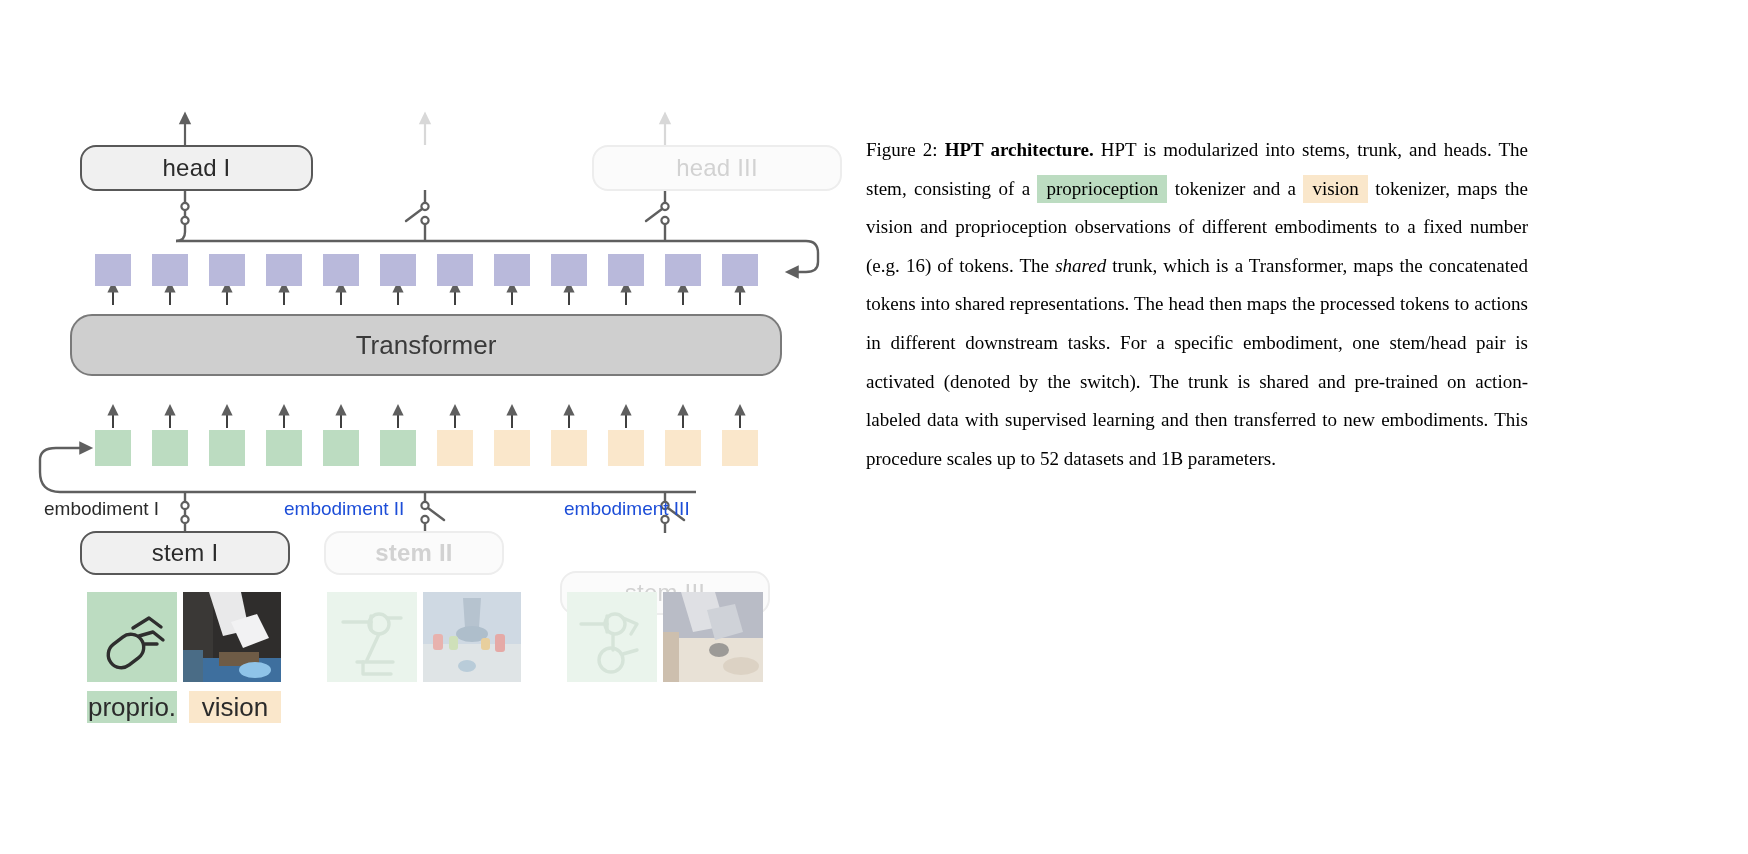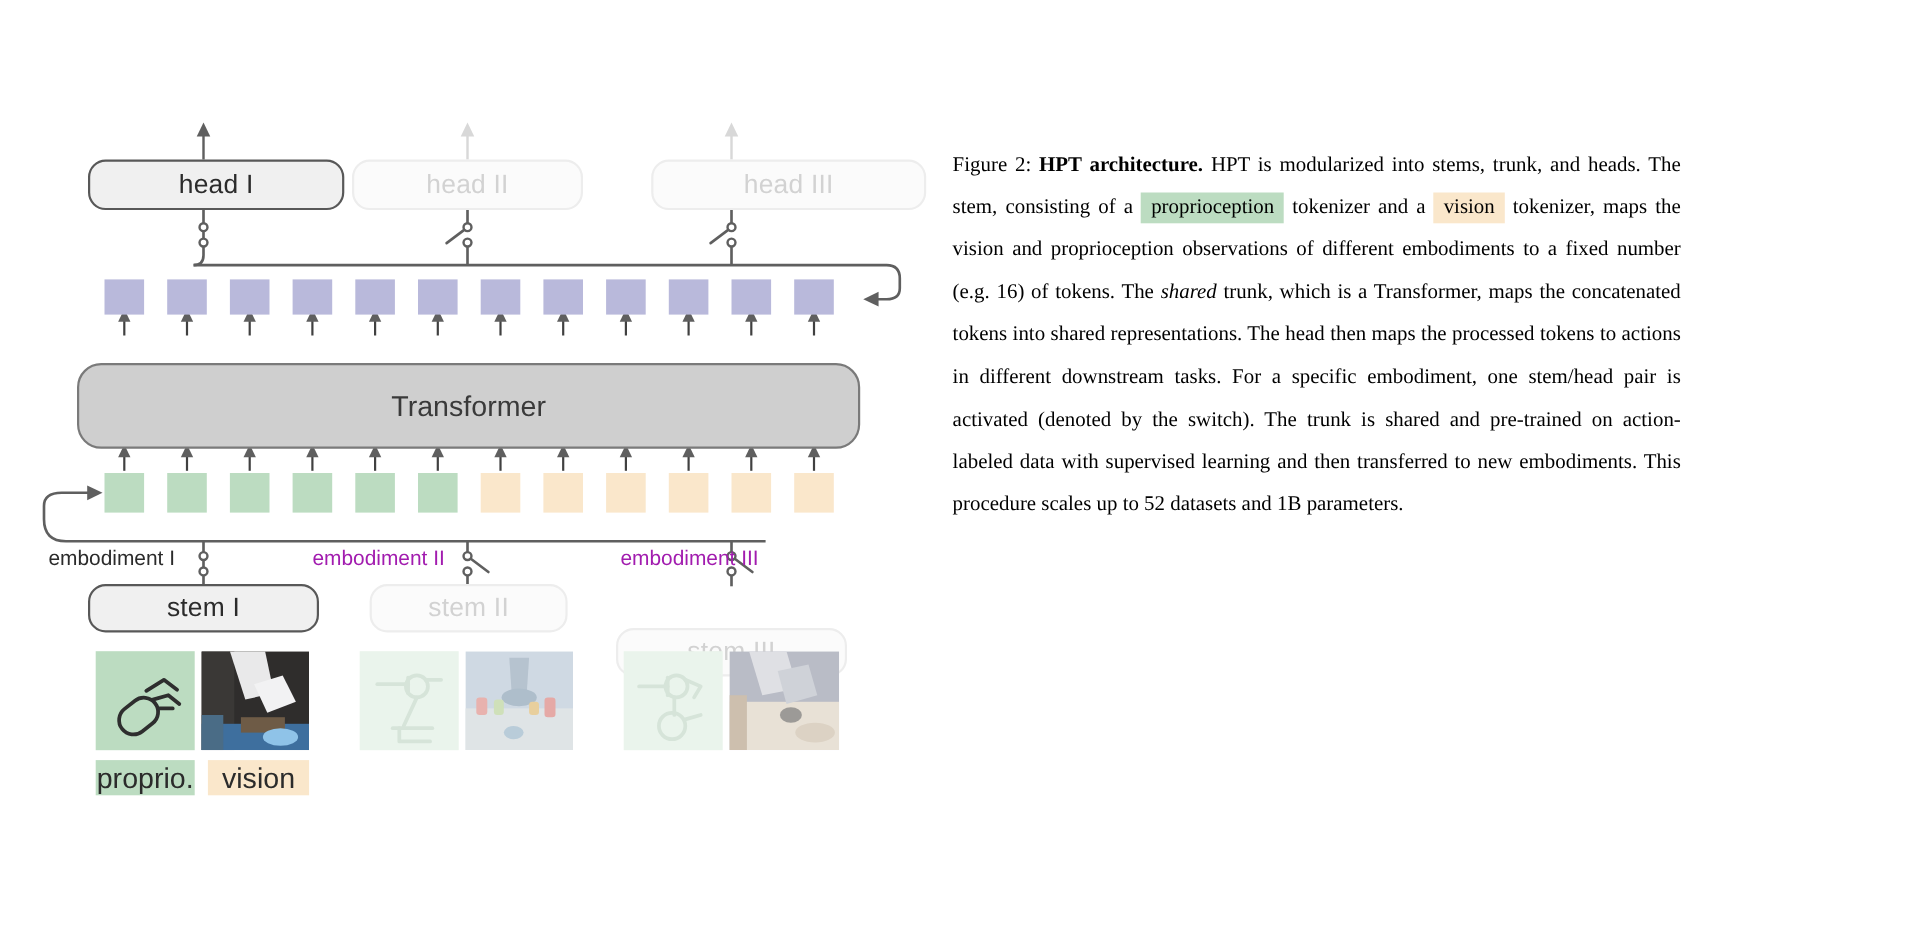--- a/index.html
+++ b/index.html
@@ -28,21 +28,21 @@
     font-size:26px;color:#3a3a3a;
   }
 
   .tok{position:absolute;}
   .tok.purple{background:#b9b9db;}
   .tok.green{background:#bcdcc1;}
   .tok.orange{background:#fae7cb;}
 
   .lbl{position:absolute;font-size:19px;white-space:nowrap;}
   .lbl.active{color:#2b2b2b;}
-  .lbl.inactive{color:#a21caf;}
+  .lbl.inactive{color:#1d4ed8;}
 
   .thumb{position:absolute;overflow:hidden;}
   .thumb svg{display:block;}
 
   .tag{
     position:absolute;box-sizing:border-box;display:flex;
     align-items:center;justify-content:center;font-size:26px;color:#2b2b2b;
     padding:2px 8px;
   }
   .tag.green{background:#bcdcc1;}
@@ -150,43 +150,40 @@
       <line x1="665" y1="492" x2="665" y2="502" stroke="#5f5f5f" stroke-width="2.4"></line>
       <circle cx="665" cy="505.5" r="3.6" fill="#ffffff" stroke="#5f5f5f" stroke-width="2.2"></circle>
       <line x1="668" y1="508" x2="684" y2="520" stroke="#5f5f5f" stroke-width="2.4" stroke-linecap="round"></line>
       <circle cx="665" cy="519.5" r="3.6" fill="#ffffff" stroke="#5f5f5f" stroke-width="2.2"></circle>
       <line x1="665" y1="523" x2="665" y2="533" stroke="#5f5f5f" stroke-width="2.4"></line>
     </svg>
 
     <div class="box active" style="left:80px;top:145px;width:233px;height:46px;">
         <span>head I</span>
       </div>
-    <div class="box inactive" style="left:320px;top:145px;width:210px;height:46px;">
-        <span>head II</span>
-      </div>
     <div class="box inactive" style="left:592px;top:145px;width:250px;height:46px;">
         <span>head III</span>
       </div>
 
     <div>
       <div class="tok purple" style="left:95px;top:254px;width:36px;height:32px;"></div>
       <div class="tok purple" style="left:152px;top:254px;width:36px;height:32px;"></div>
       <div class="tok purple" style="left:209px;top:254px;width:36px;height:32px;"></div>
       <div class="tok purple" style="left:266px;top:254px;width:36px;height:32px;"></div>
       <div class="tok purple" style="left:323px;top:254px;width:36px;height:32px;"></div>
       <div class="tok purple" style="left:380px;top:254px;width:36px;height:32px;"></div>
       <div class="tok purple" style="left:437px;top:254px;width:36px;height:32px;"></div>
       <div class="tok purple" style="left:494px;top:254px;width:36px;height:32px;"></div>
       <div class="tok purple" style="left:551px;top:254px;width:36px;height:32px;"></div>
       <div class="tok purple" style="left:608px;top:254px;width:36px;height:32px;"></div>
       <div class="tok purple" style="left:665px;top:254px;width:36px;height:32px;"></div>
       <div class="tok purple" style="left:722px;top:254px;width:36px;height:32px;"></div>
     </div>
 
-    <div class="trunk" style="left:70px;top:330px;width:712px;height:78px;text-align:right;">
+    <div class="trunk" style="left:70px;top:314px;width:712px;height:62px;text-align:right;">
       <span>Transformer</span>
     </div>
 
     <div>
       <div class="tok green" style="left:95px;top:430px;width:36px;height:36px;"></div>
       <div class="tok green" style="left:152px;top:430px;width:36px;height:36px;"></div>
       <div class="tok green" style="left:209px;top:430px;width:36px;height:36px;"></div>
       <div class="tok green" style="left:266px;top:430px;width:36px;height:36px;"></div>
       <div class="tok green" style="left:323px;top:430px;width:36px;height:36px;"></div>
       <div class="tok green" style="left:380px;top:430px;width:36px;height:36px;"></div>
@@ -198,21 +195,21 @@
       <div class="tok orange" style="left:722px;top:430px;width:36px;height:36px;"></div>
     </div>
 
     <div class="lbl active" style="left:44px;top:498px;">embodiment I</div>
     <div class="lbl inactive" style="left:284px;top:498px;">embodiment II</div>
     <div class="lbl inactive" style="left:520px;top:498px;margin-left:44px;">embodiment III</div>
 
     <div class="box active" style="left:80px;top:531px;width:210px;height:44px;">
         <span>stem I</span>
       </div>
-    <div class="box inactive" style="left:336px;top:531px;width:180px;height:44px;">
+    <div class="box inactive" style="left:324px;top:531px;width:180px;height:44px;font-weight:bold;">
         <span>stem II</span>
       </div>
     <div class="box inactive" style="left:560px;top:531px;width:210px;height:44px;margin-top:40px;">
         <span>stem III</span>
       </div>
 
     <div class="thumb" style="left:87px;top:592px;width:90px;height:90px;background:#bcdcc1;">
       <svg width="90" height="90" viewBox="0 0 90 90">
         <g fill="none" stroke="#2e2e2e" stroke-width="3.4" stroke-linecap="round" stroke-linejoin="round">
           <rect x="20" y="46" width="38" height="26" rx="13" transform="rotate(-38 39 59)"></rect>

